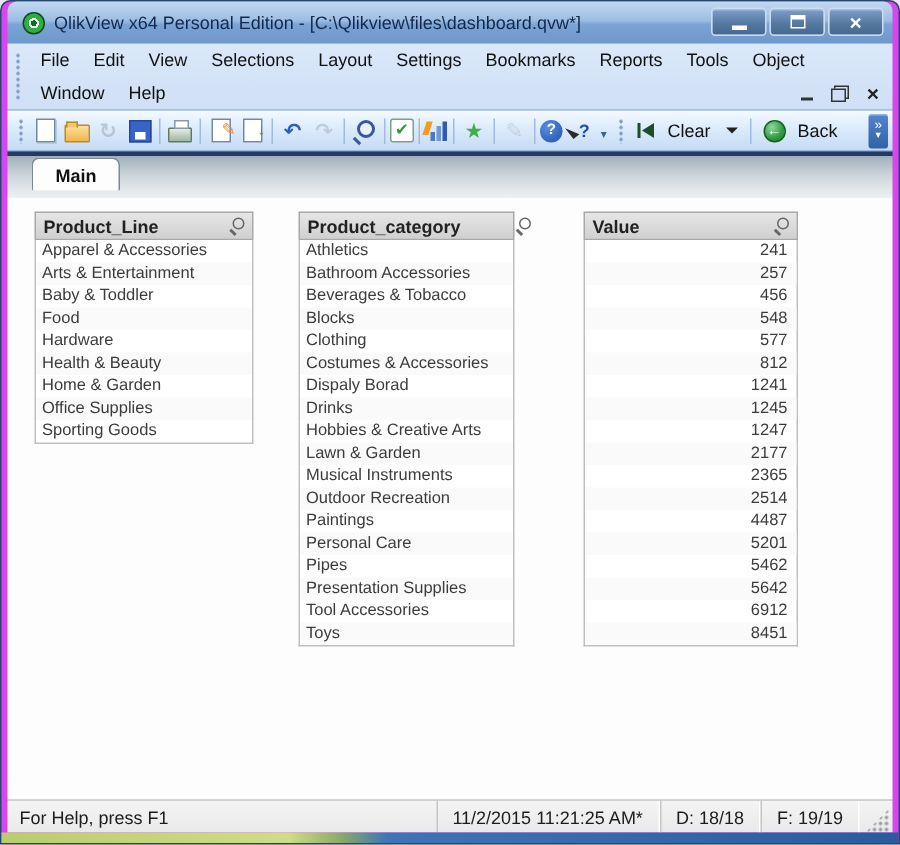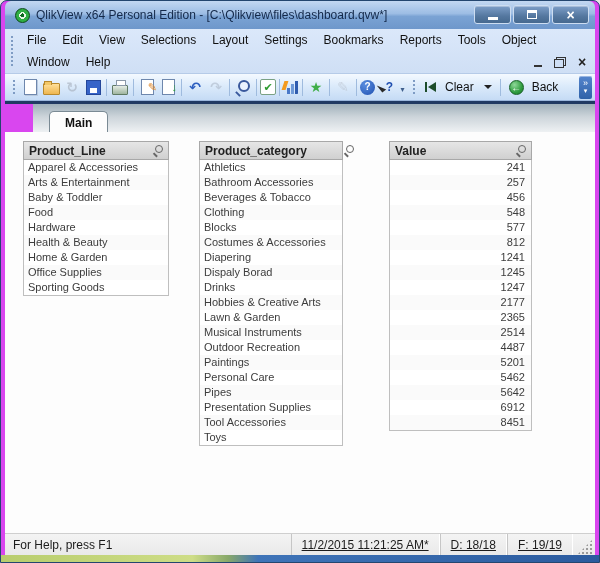--- a/index.html
+++ b/index.html
@@ -118,21 +118,21 @@
   .tb-overflow { margin-left:auto; width:13px; height:23px; border-radius:2px;
     background:linear-gradient(180deg,#5585cd,#2f62a8); display:flex; flex-direction:column;
     align-items:center; justify-content:center; box-shadow:inset 0 1px 0 #ffffff66; }
   .tb-overflow::before { content:"»"; color:#fff; font-size:9px; line-height:8px; }
   .tb-overflow::after { content:"▾"; color:#fff; font-size:7px; line-height:8px; }
 
   .darkline { flex:0 0 3px; background:#203a63; }
 
   
   .tabstrip { flex:0 0 28px; background:linear-gradient(180deg,#9fb0ba 0%,#ccd4da 45%,#eef1f3 100%);
-    display:flex; align-items:flex-end; padding-left:16px;margin-left:28px; }
+    display:flex; align-items:flex-start; padding-left:16px; }
   .tab { background:#fdfdfd; border:1px solid #7a8a94; border-bottom:none;
     border-radius:5px 5px 0 0; padding:4px 15px 3px 15px; font-size:12px; font-weight:bold;
     color:#111; position:relative; top:1px; box-shadow:inset 0 1px 0 #fff; }
 
   
   .sheet { flex:1 1 auto; background:#fdfdfd; position:relative; }
   .listbox { position:absolute; top:9px; }
   .lb-header { height:19px; display:flex; align-items:center; justify-content:space-between;
     background:linear-gradient(180deg,#e6e6e6,#d0d0d0); border:1px solid #a8a8a8; padding:0 5px;gap:37px; }
   .lb-title { font-size:12px; font-weight:bold; color:#222; white-space:nowrap; }
@@ -146,21 +146,21 @@
     white-space:nowrap; overflow:hidden; }
   .lb-row:nth-child(even) { background:#fafafa; }
   .lb-num .lb-row { text-align:right; padding-right:6px; }
 
   
   .statusbar { flex:0 0 22px; background:linear-gradient(180deg,#f4f4f4,#e9e9e9);
     border-top:1px solid #cfcfcf; display:flex; align-items:center; font-size:12px; color:#1c1c1c; }
   .sb-help { padding-left:8px; flex:1 1 auto; }
   .sb-panels { display:flex; height:100%; align-items:center; }
   .sb-panel { border-left:1px solid #c6c6c6; border-right:1px solid #ffffff; padding:0 10px;
-    height:100%; display:flex; align-items:center; white-space:nowrap;text-decoration:underline; }
+    height:100%; display:flex; align-items:center; white-space:nowrap; }
   .sb-grip { width:16px; height:16px; margin:4px 2px 0 4px; align-self:flex-end;
     background-image:radial-gradient(circle,#9a9a9a 1px,transparent 1.2px);
     background-size:4px 4px; background-position:bottom right;
     clip-path:polygon(100% 0,100% 100%,0 100%); }
 
   .bottomstrip { flex:0 0 7px; margin:0 -4px;
     background:linear-gradient(90deg,#b8cd6d 0%,#cedd87 32%,#88a86a 38%,#3f74b8 43%,#2b5b9e 100%); }
 </style>
 </head>
 <body>
@@ -284,24 +284,23 @@
 
     <div class="listbox" style="left:194px;width:144px">
       <div class="lb-header">
         <span class="lb-title">Product_category</span>
         <span class="lb-mag"></span>
       </div>
       <div class="lb-body">
           <div class="lb-row">Athletics</div>
           <div class="lb-row">Bathroom Accessories</div>
           <div class="lb-row">Beverages &amp; Tobacco</div>
+          <div class="lb-row">Blocks</div>
           <div class="lb-row">Clothing</div>
-          <div class="lb-row">Blocks</div>
           <div class="lb-row">Costumes &amp; Accessories</div>
-          <div class="lb-row">Diapering</div>
           <div class="lb-row">Dispaly Borad</div>
           <div class="lb-row">Drinks</div>
           <div class="lb-row">Hobbies &amp; Creative Arts</div>
           <div class="lb-row">Lawn &amp; Garden</div>
           <div class="lb-row">Musical Instruments</div>
           <div class="lb-row">Outdoor Recreation</div>
           <div class="lb-row">Paintings</div>
           <div class="lb-row">Personal Care</div>
           <div class="lb-row">Pipes</div>
           <div class="lb-row">Presentation Supplies</div>

